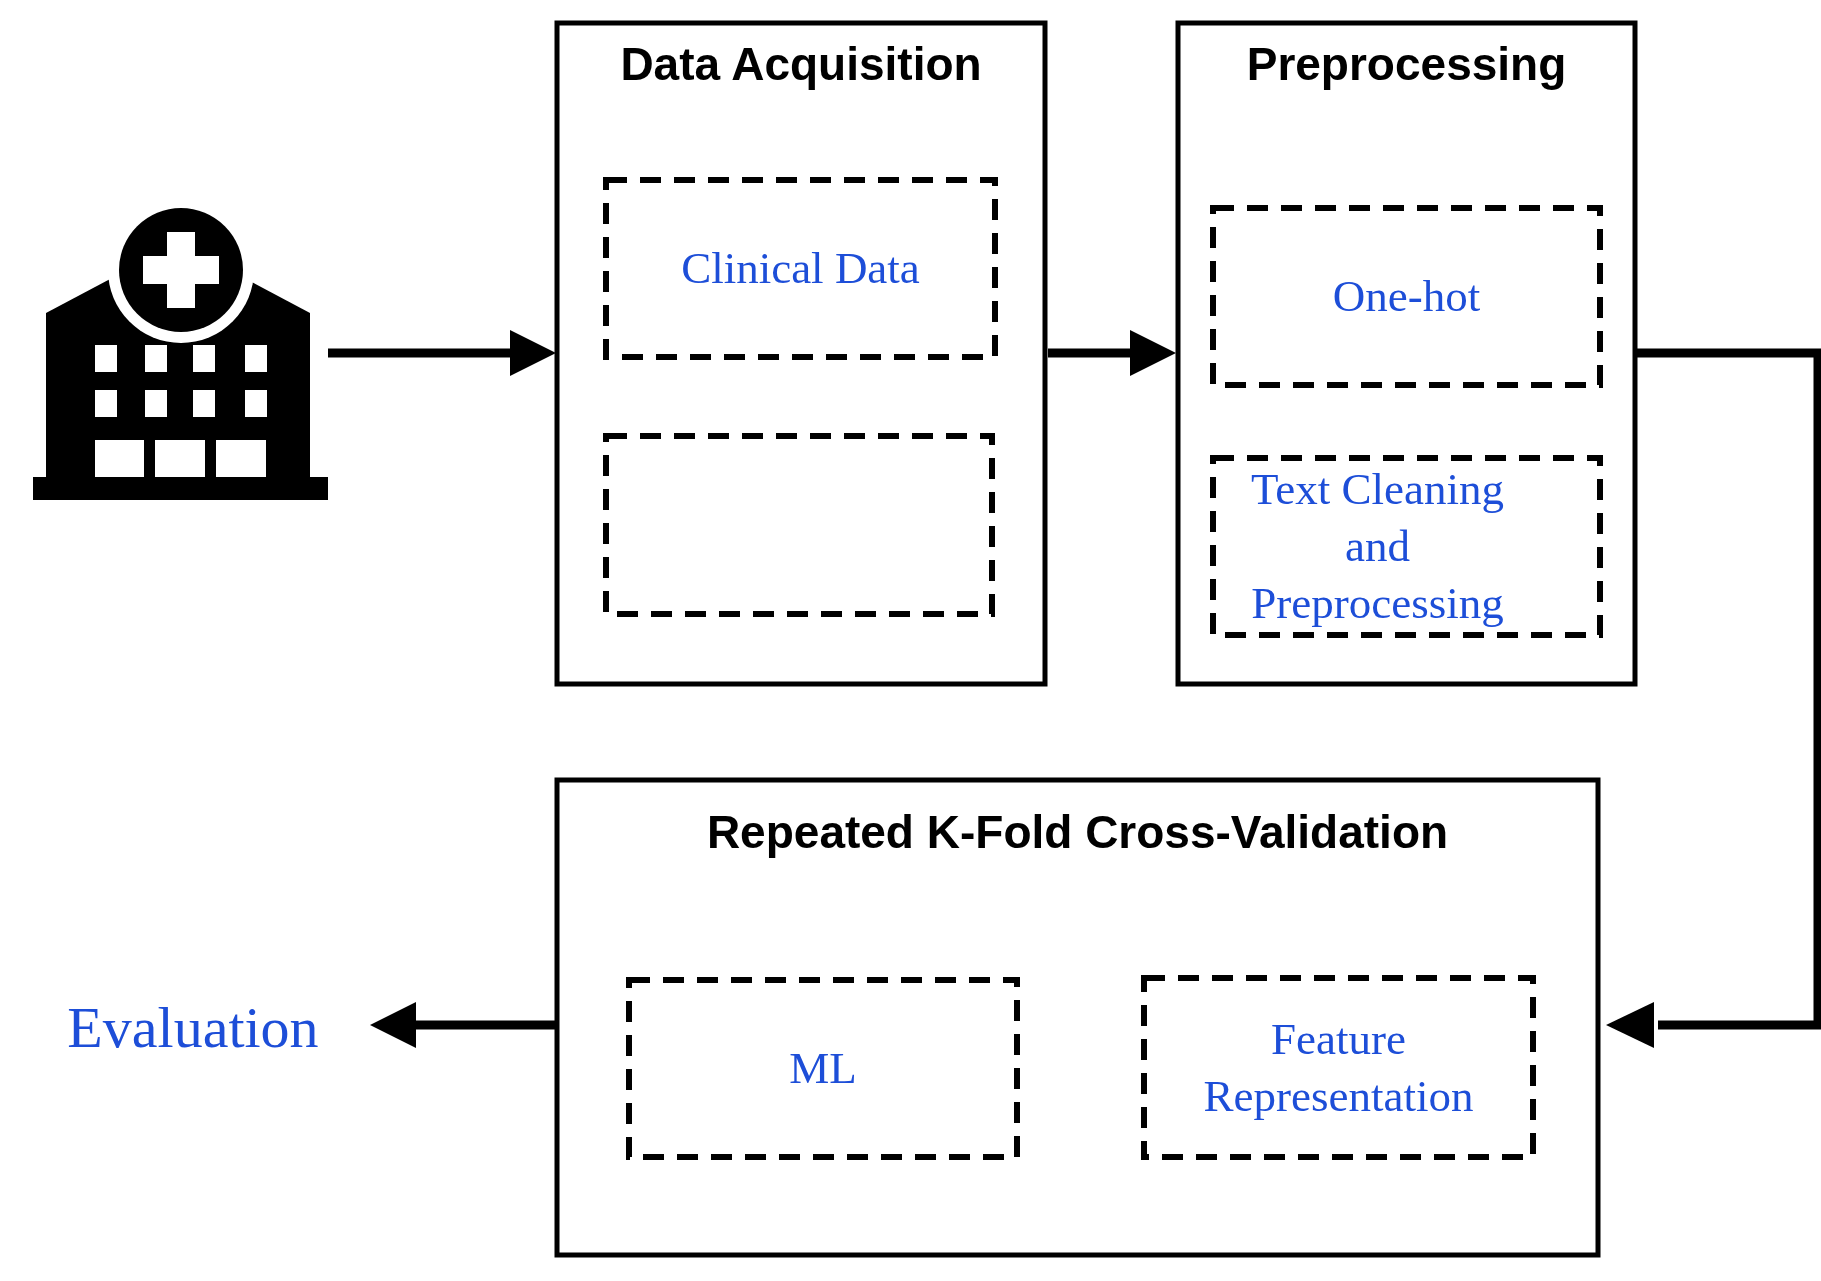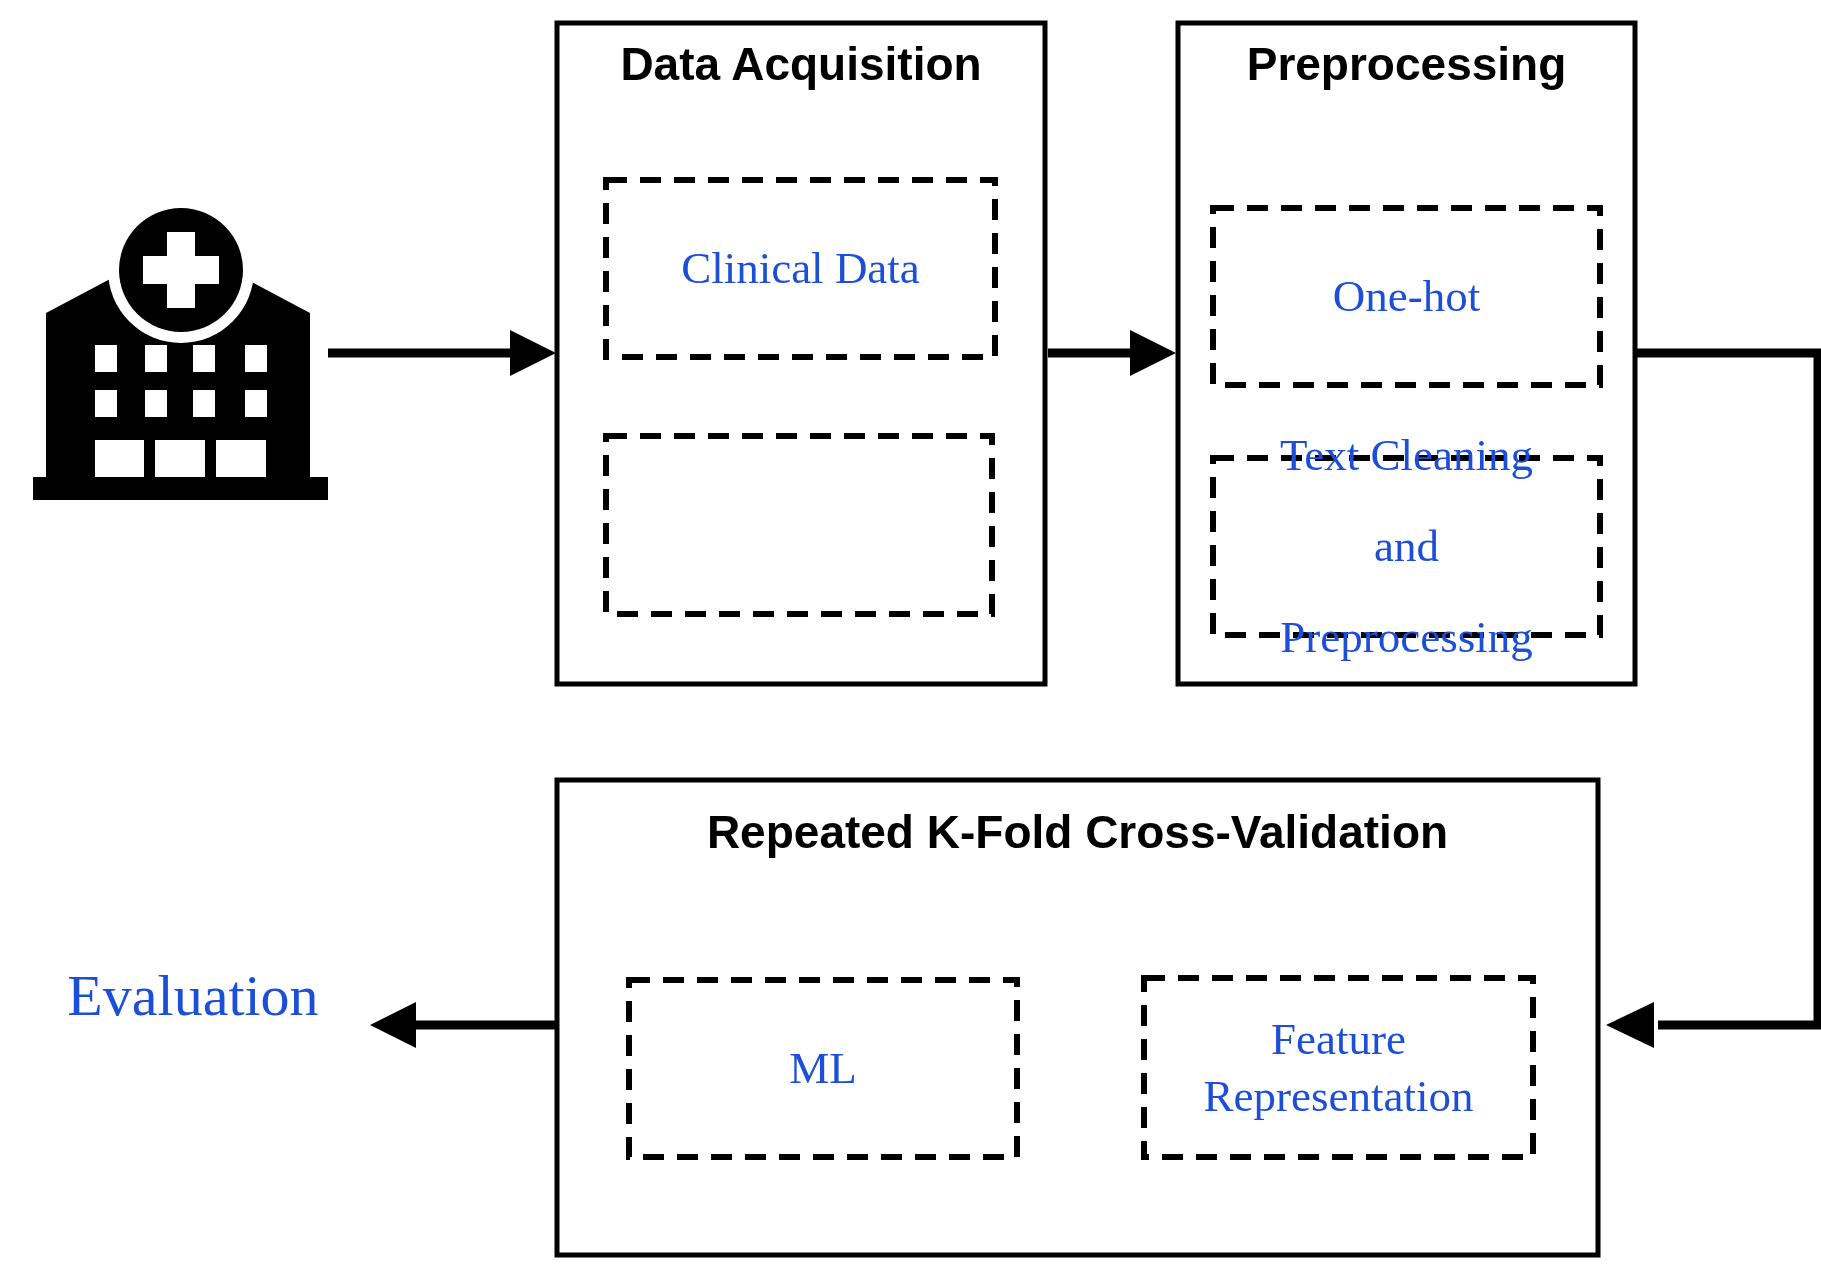--- a/index.html
+++ b/index.html
@@ -114,32 +114,32 @@
 
   <div class="label dash-label" style="left:588px;top:180px;width:389px;height:177px;">
     <span>Clinical Data</span>
   </div>
 
 
   <div class="label dash-label" style="left:1195px;top:208px;width:387px;height:177px;">
     <span>One-hot</span>
   </div>
 
-  <div class="label dash-label" style="left:1195px;top:458px;width:387px;height:177px;gap:34px;">
+  <div class="label dash-label" style="left:1166px;top:458px;width:387px;height:177px;">
     <span>Text Cleaning</span>
     <span>and</span>
     <span>Preprocessing</span>
   </div>
 
   <div class="label dash-label" style="left:611px;top:980px;width:388px;height:177px;">
     <span>ML</span>
   </div>
 
   <div class="label dash-label" style="left:1126px;top:978px;width:389px;height:179px;">
     <span>Feature</span>
     <span>Representation</span>
   </div>
 
-  <div class="label eval-label" style="left:25px;top:926px;width:300px;height:140px;">
+  <div class="label eval-label" style="left:25px;top:958px;width:300px;height:140px;">
     <span>Evaluation</span>
   </div>
 
 </div>
 
 </body></html>

